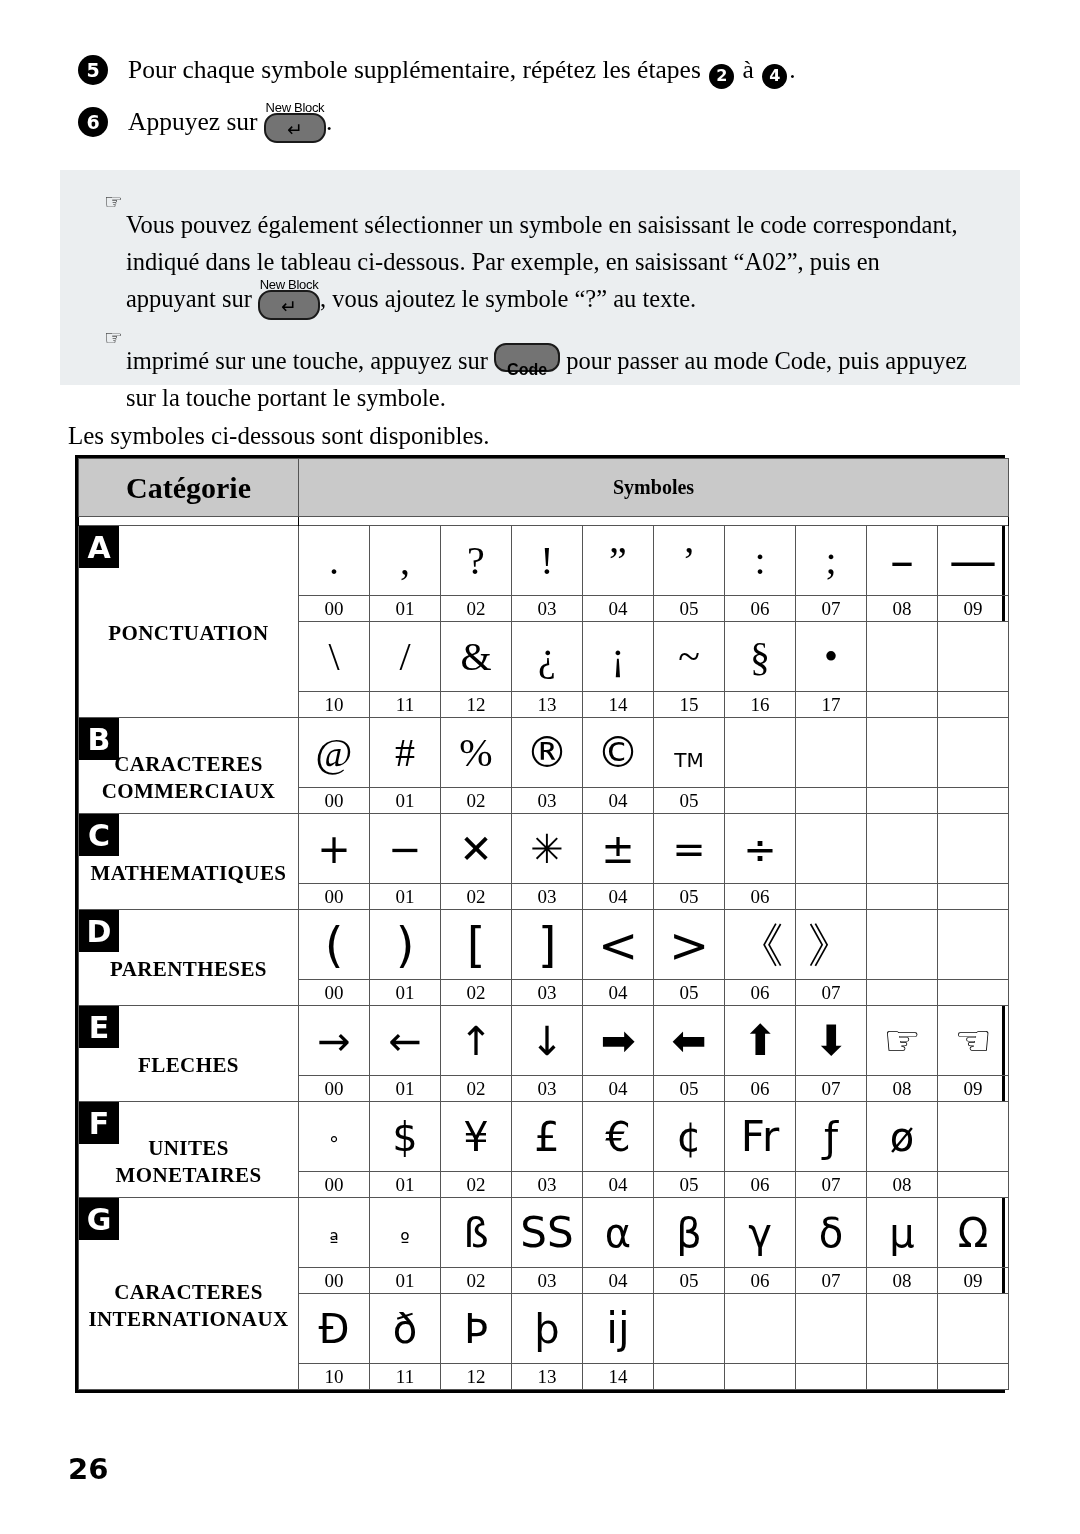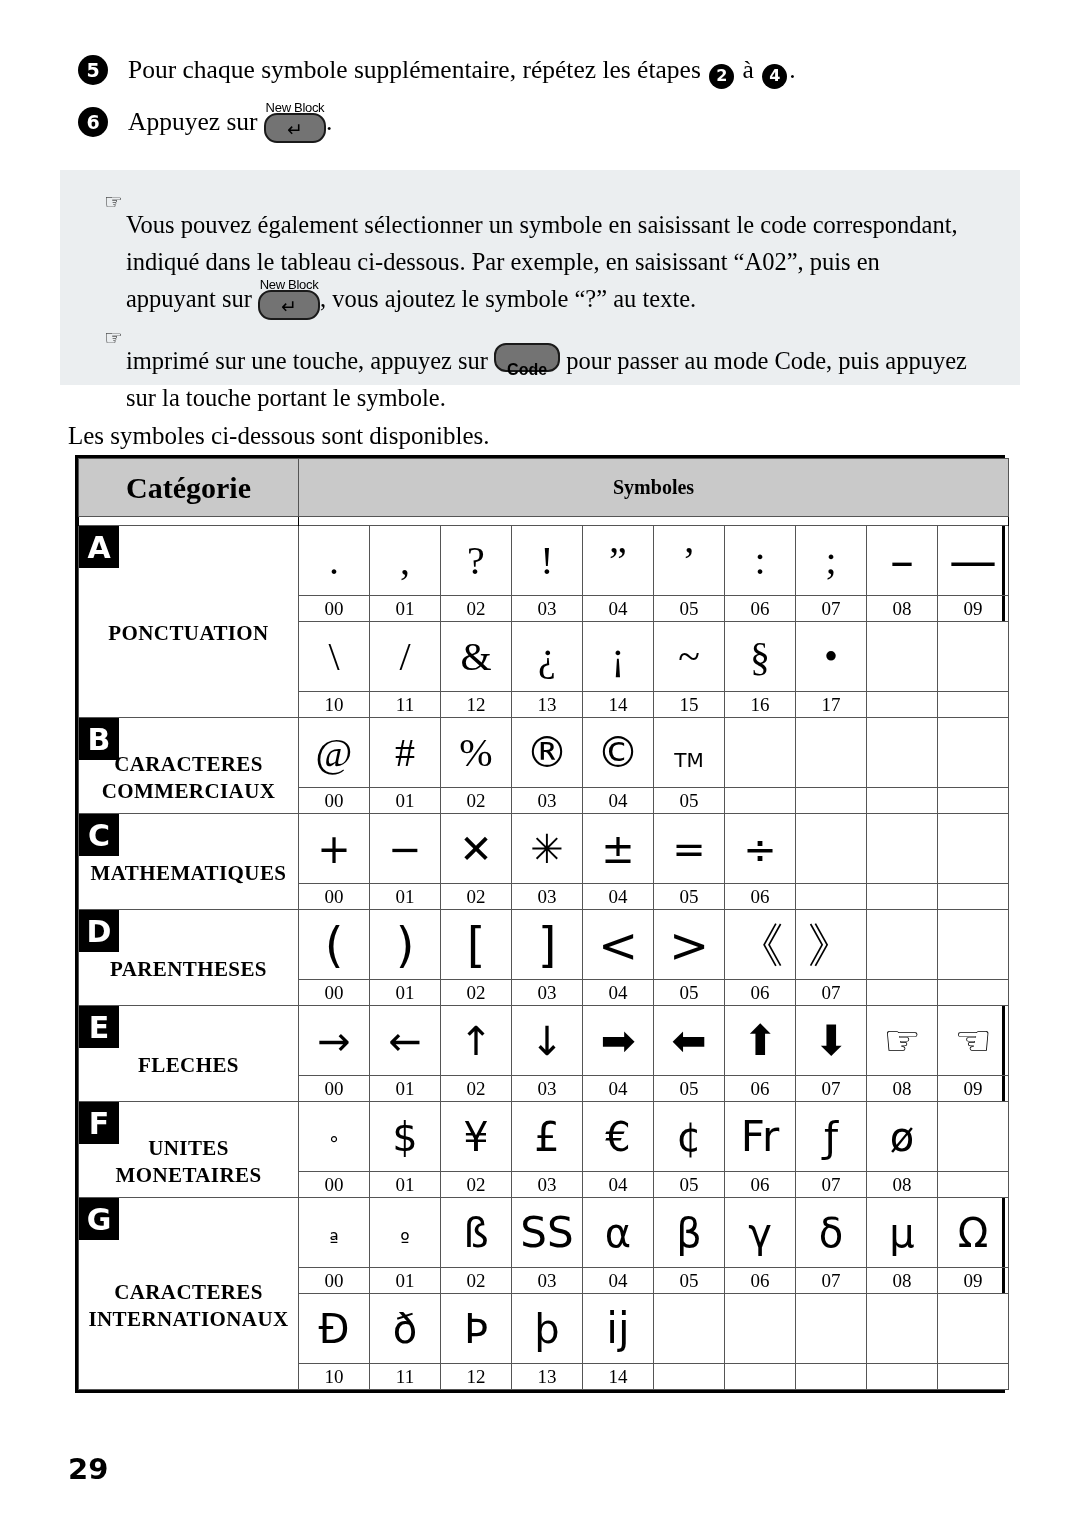--- a/index.html
+++ b/index.html
@@ -465,15 +465,15 @@
             <td class="blank-cell"></td>
             <td class="blank-cell"></td>
             <td class="blank-cell"></td>
             <td class="blank-cell"></td>
             <td class="blank-cell"></td>
           </tr>
         </tbody>
     </table>
   </div>
 
-  <div class="pagenum">29</div>
+  <div class="pagenum">26</div>
 
 </div>
 
 </body></html>

